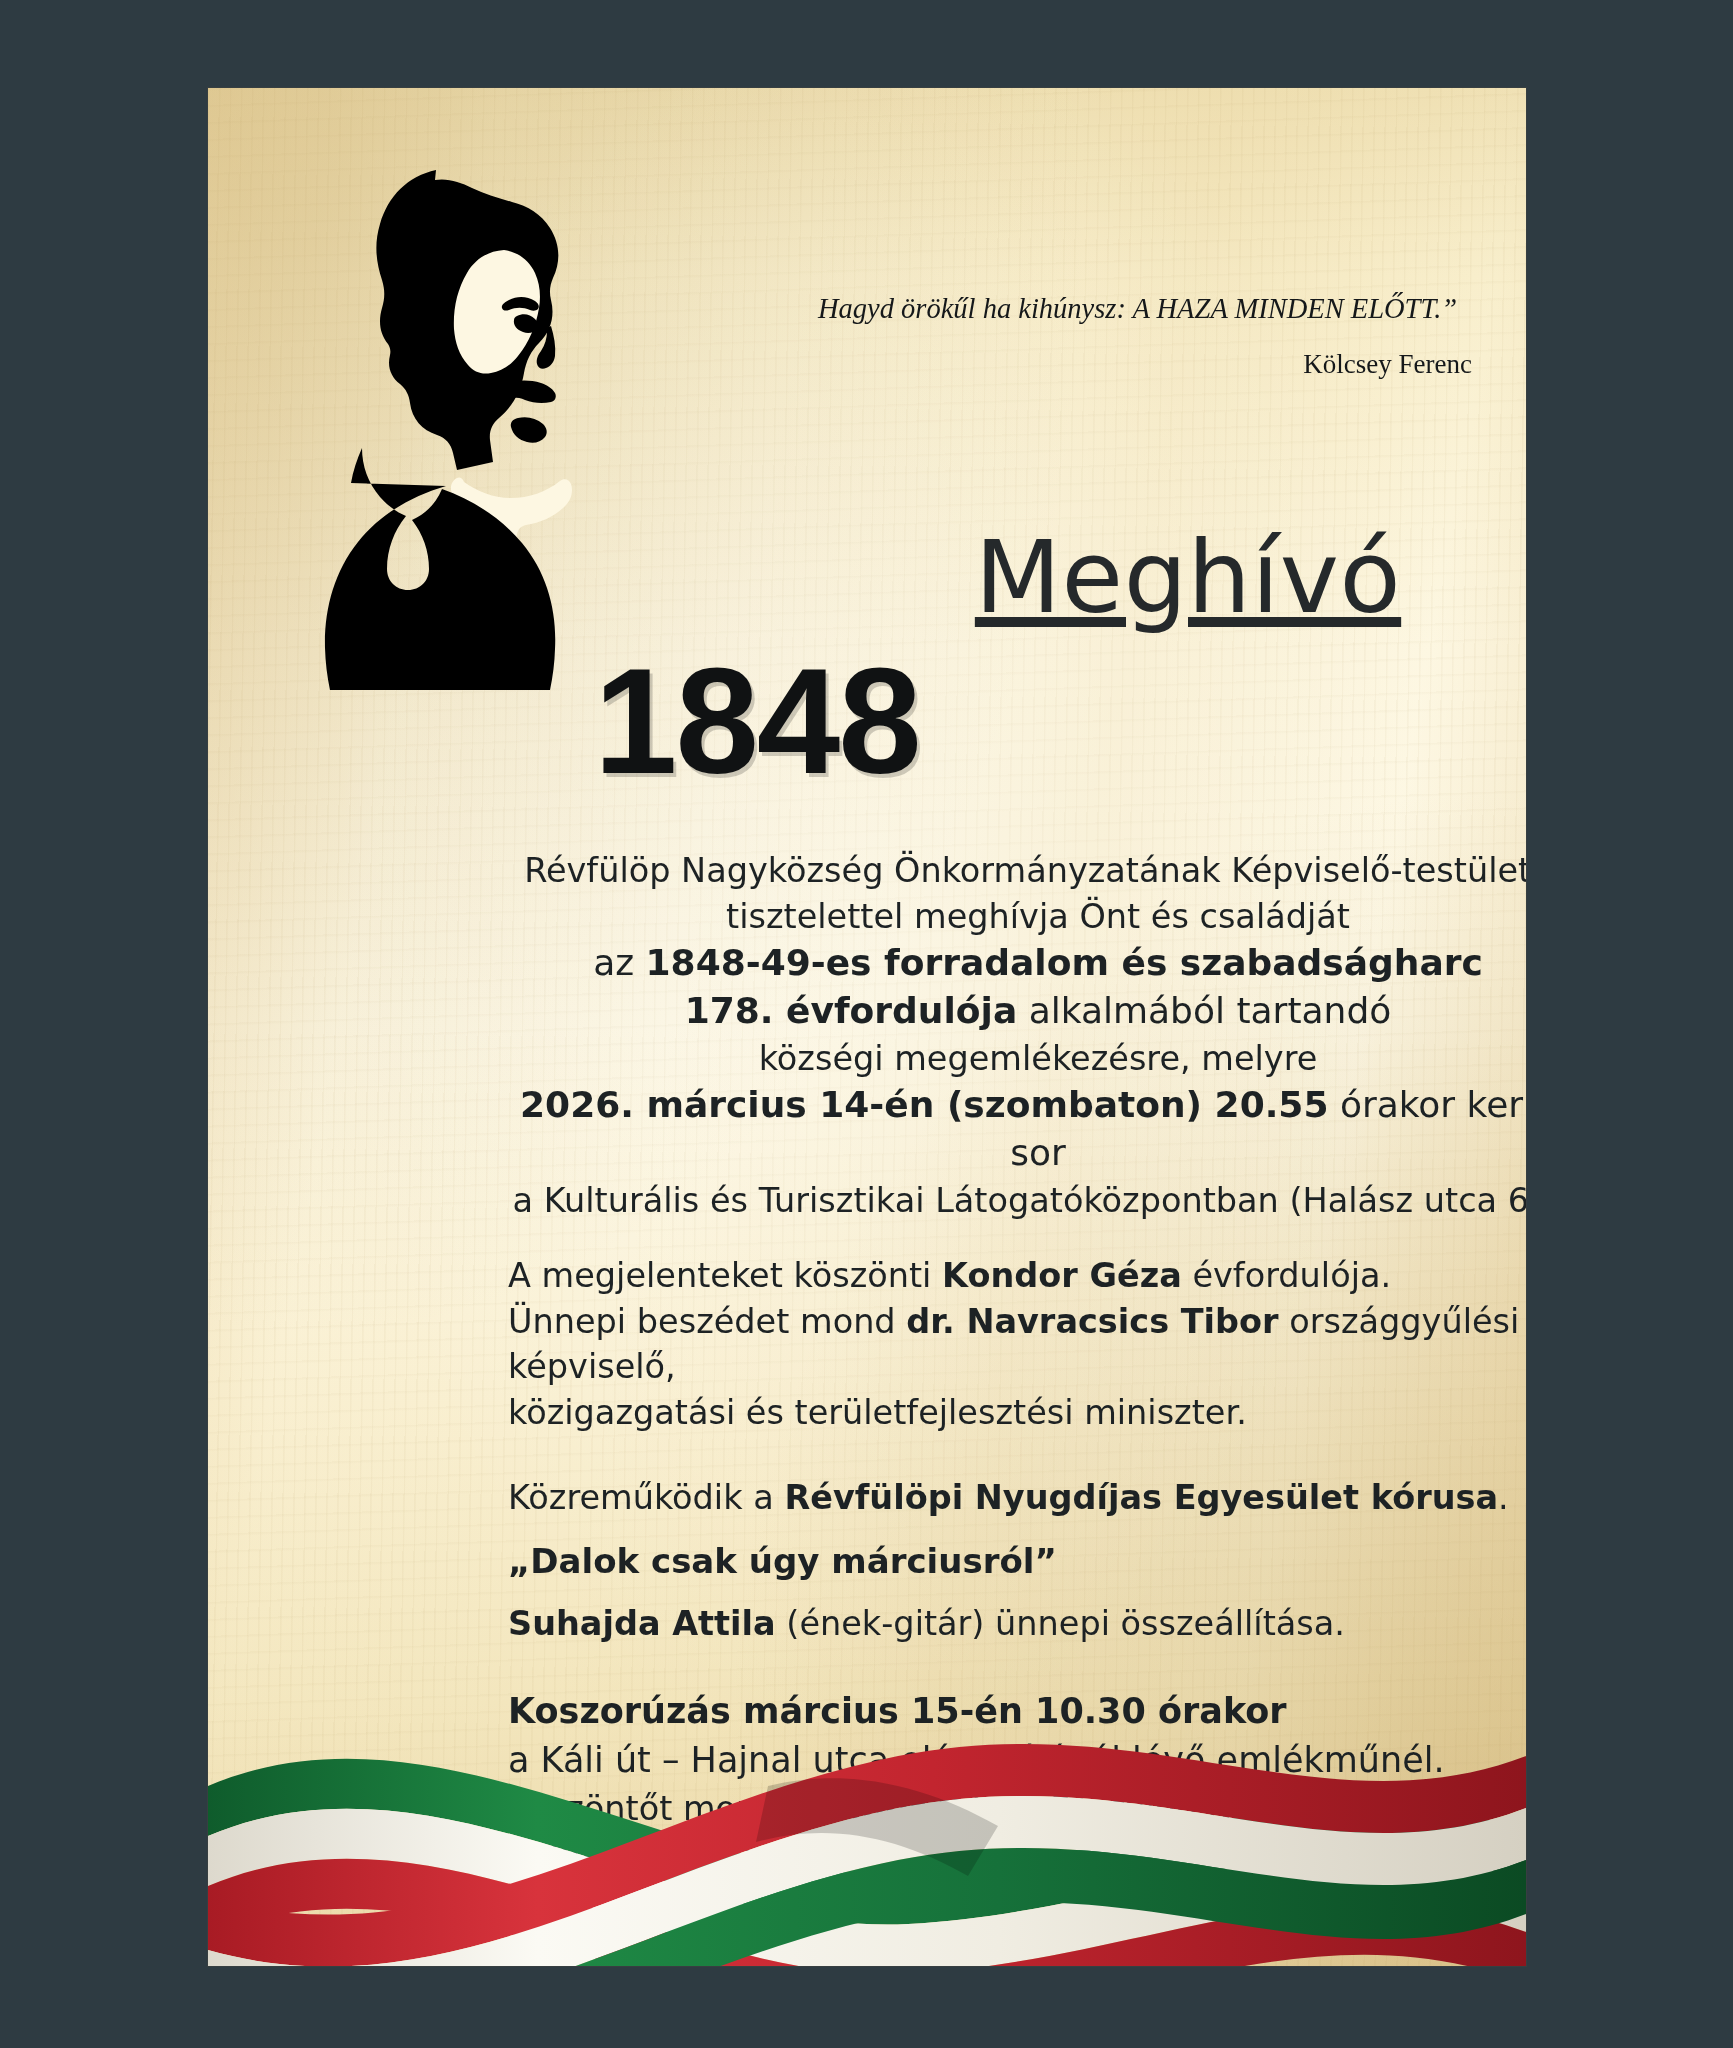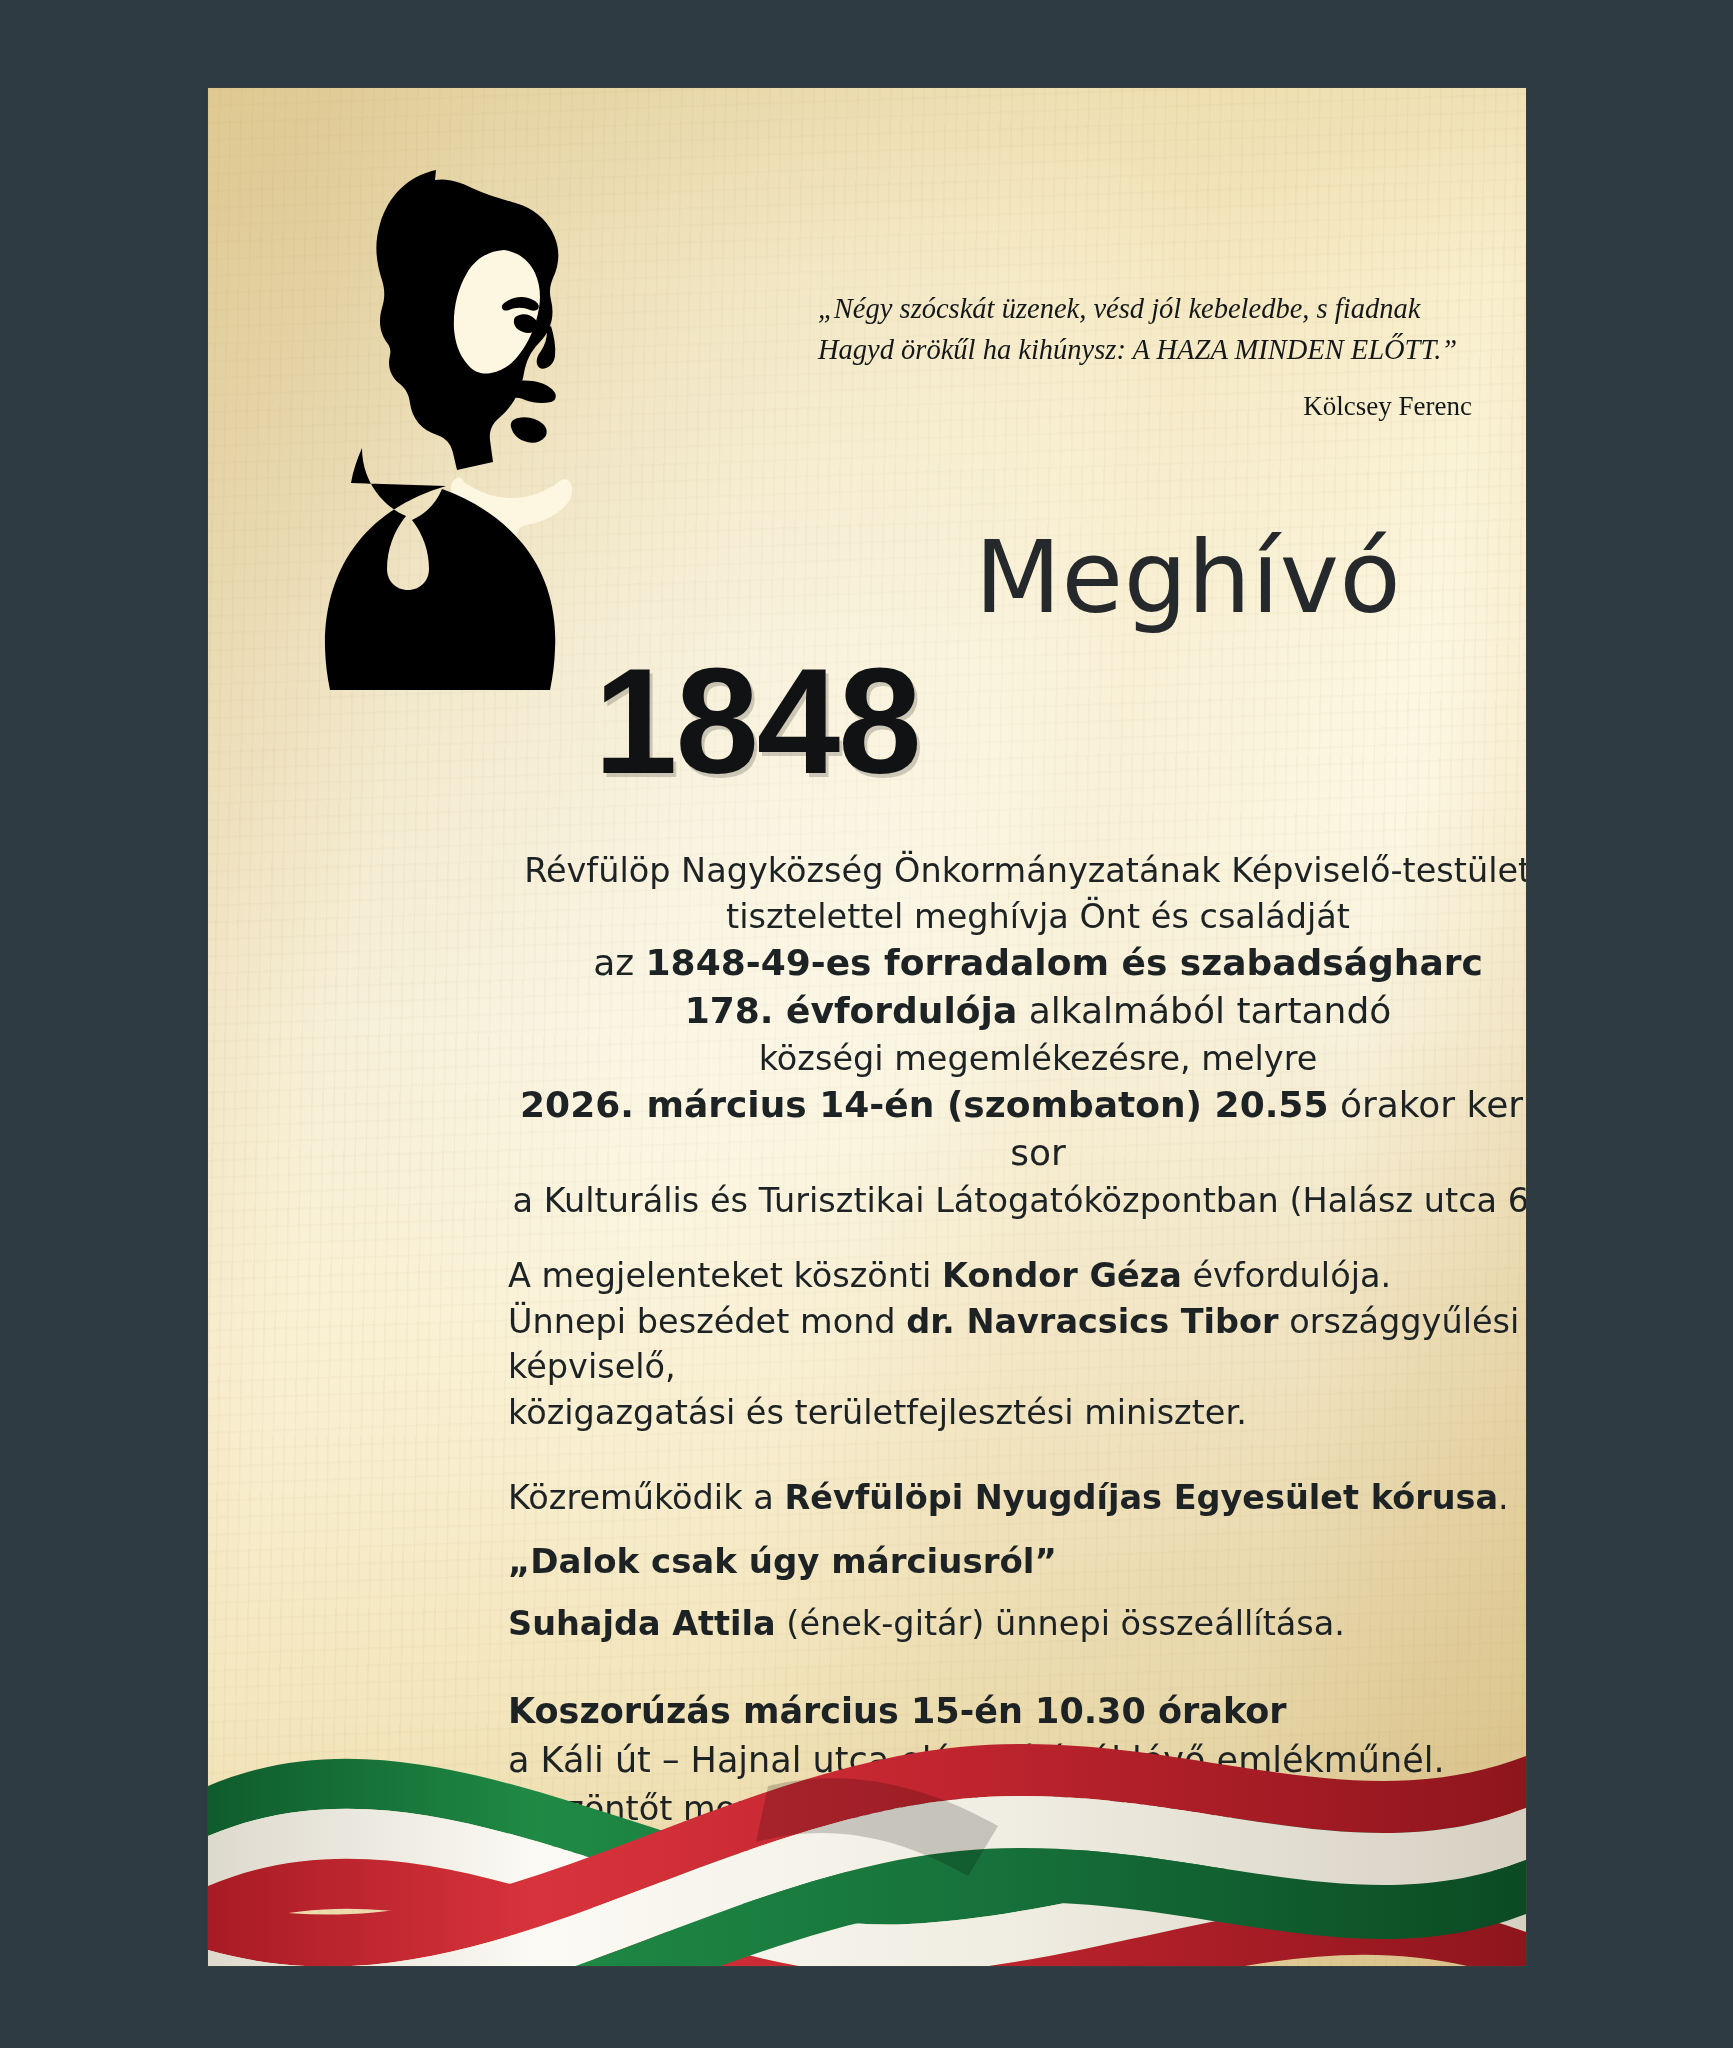--- a/index.html
+++ b/index.html
@@ -124,20 +124,21 @@
     left: 700px;
     top: 440px;
     width: 560px;
     text-align: center;
     font-family: "DejaVu Sans", sans-serif;
     font-size: 100px;
     font-weight: 400;
     color: #25292b;
     letter-spacing: 0.5px;
     line-height: 1;
+    text-decoration: underline;
   }
 
   
   .year {
     position: absolute;
     left: 386px;
     top: 558px;
     font-family: Liberation Sans, sans-serif;
     font-weight: 700;
     font-size: 150px;
@@ -230,21 +231,20 @@
 
             <path d="M188 350c-20 8-39 17-56 30-22 17-38 40-45 67-6 22-5 45 2 67 4 14 6 28 5 42-2 22 2 43 12 62 5 9 13 14 23 15 16 2 32 1 47-3 14-4 25-13 33-26 6-11 10-22 12-34 4-21 5-43 4-64-1-14 2-26 10-37 10-13 13-28 8-43-4-13-13-22-25-28-10-5-20-9-30-15-4-2-7-1-9 3-4 10-12 16-22 18-12 2-23-2-31-11-5-6-7-12-5-20 1-5 0-8-4-10-4-3-8-3-12 1-5 5-10 9-17 10-6 1-11-1-15-5-3-4-4-9-1-14 3-4 7-7 11-9 10-5 21-8 31-12 5-2 8-5 9-10 1-6-3-10-9-9-10 2-20 4-29 8-14 6-26 15-36 27-8 10-13 21-15 34-1 6 1 11 6 14 5 3 10 2 14-2 9-9 19-17 30-23 7-4 13-9 18-15 3-4 7-5 11-3 4 2 5 6 4 10-3 12-9 22-18 30-12 11-26 19-41 25-7 3-11 9-11 17 0 9 6 15 15 16 23 2 45-5 64-18 14-10 25-22 34-37 3-5 8-7 13-5 6 2 8 7 7 13-2 15-8 29-17 41-14 19-33 33-55 41-9 3-14 11-13 21 1 11 9 18 20 18 25 0 49-9 69-25 16-13 28-29 36-48 2-6 7-9 13-8 6 1 9 6 9 12-1 17-6 33-15 48-15 26-38 45-66 56-10 4-15 13-13 23 2 11 11 18 22 17 28-3 54-14 75-33 18-16 31-36 39-59 2-7 8-11 14-9 7 2 10 8 9 15-4 21-12 40-25 57-20 27-48 46-81 54-11 3-18 13-16 25 2 12 12 20 24 19 33-3 64-15 90-36 4-3 9-4 13-1 5 3 6 8 4 13-13 31-37 55-68 69-27 12-57 15-86 9-10-2-19 3-22 13-4 10 1 21 11 25 36 15 75 17 112 6 44-13 80-41 102-81 5-9 15-13 24-9 10 4 15 14 13 24-8 48-33 90-72 120-46 35-104 48-160 36-10-2-20 4-23 14-3 10 3 21 13 24 68 20 140 6 196-38 50-39 81-96 87-159 1-12 10-21 22-21 12 0 22 9 22 21 0 24-3 47-9 70-3 10 3 20 13 23 10 3 20-3 23-13 8-28 12-57 11-86-1-13-8-24-19-30-17-9-36-14-53-23-12-6-21-16-26-29-5-13-4-26 3-38 5-9 3-20-5-26-8-6-19-5-26 3-9 11-20 20-33 26-13 6-27 9-41 8-11-1-21 7-23 18-2 11 5 22 16 25 18 5 36 6 54 4 10-1 19 5 22 15 3 10-2 21-12 25-22 9-46 12-70 9-14-2-26-9-35-20-8-10-12-22-12-35 0-11-8-20-19-21-11-1-21 7-23 18-3 17-2 34 4 50 8 22 23 40 43 52 6 4 9 11 7 18-2 8-9 13-17 12-26-3-49-15-66-35-16-19-25-42-25-67 0-12-9-21-21-21z" opacity="0"></path>
             <path d="M170 366c-26 12-50 28-66 52-18 26-24 58-22 89 2 29 10 57 22 84 3 7 1 14-5 18-19 13-32 32-37 55-4 19-2 39 6 57h268c8-19 10-40 5-60-6-24-21-44-41-57-6-4-8-11-5-17 13-28 21-58 22-88 1-31-6-62-25-87-17-23-41-37-66-46-7 16-19 28-36 32-17 4-33-1-45-13-2-2-4-5-6-8-1 2-1 3-2 5 7 12 18 21 31 26 5 2 8 7 7 12-1 6-7 9-13 8-17-4-32-13-43-27-2-2-4-5-5-8-3 5-5 10-7 16 11 18 28 31 48 37 6 2 9 8 7 14-2 6-8 9-14 7-22-6-41-20-54-39-1 7-2 14-2 21 16 21 38 36 64 42 6 1 10 7 9 13-1 6-7 10-13 9-24-5-45-17-62-34 1 8 3 16 5 24 18 15 40 25 64 28 6 1 11 6 10 12-1 7-6 11-13 10-22-3-43-11-61-23 3 8 7 16 11 23 18 10 38 16 59 17 6 0 11 5 11 12 0 6-5 11-12 11-18-1-36-4-53-11 5 7 10 14 16 20 15 5 31 8 47 8 6 0 12 5 12 12 0 6-5 11-12 11-12 0-24-1-35-4 7 5 14 10 22 14 8 2 17 3 25 3 7 0 12 5 12 12 0 6-5 11-12 11-3 0-6 0-9-1 10 3 21 5 32 6 6 0 11 5 11 12 0 6-5 11-12 11z" opacity="0"></path>
 
             <path d="M178 356c-34 10-66 28-88 56-24 30-34 68-33 106 1 35 10 69 24 101 4 8 1 17-7 22-26 15-45 39-53 68-5 19-5 38-1 57h306c5-20 4-40-2-59-9-29-29-53-55-67-8-4-11-14-7-22 15-31 24-65 25-99 2-38-8-76-33-106-21-25-49-43-80-54-6 14-16 25-30 31 11 14 17 31 17 49 0 12-9 21-21 21s-21-9-21-21c0-20 7-38 19-53-10-4-19-11-26-19-12-14-18-31-18-49-5 11-9 23-11 35z"></path>
           </g>
         </svg>
       </div>
 
       <div class="quote-block">
-        <div class="quote-line">„Négy szócskát üzenek, vésd jól kebeledbe, s fiadnak</div>
         <div class="quote-line">Hagyd örökűl ha kihúnysz: A HAZA MINDEN ELŐTT.”</div>
         <div class="quote-author">Kölcsey Ferenc</div>
       </div>
 
       <div class="meghivo">Meghívó</div>
 
       <div class="year">1848</div>
 
       <div class="body-text">
 

